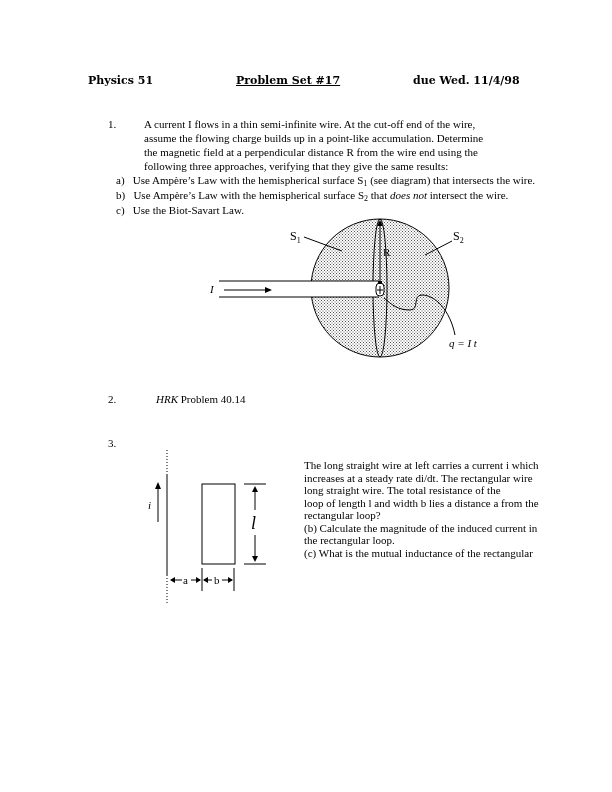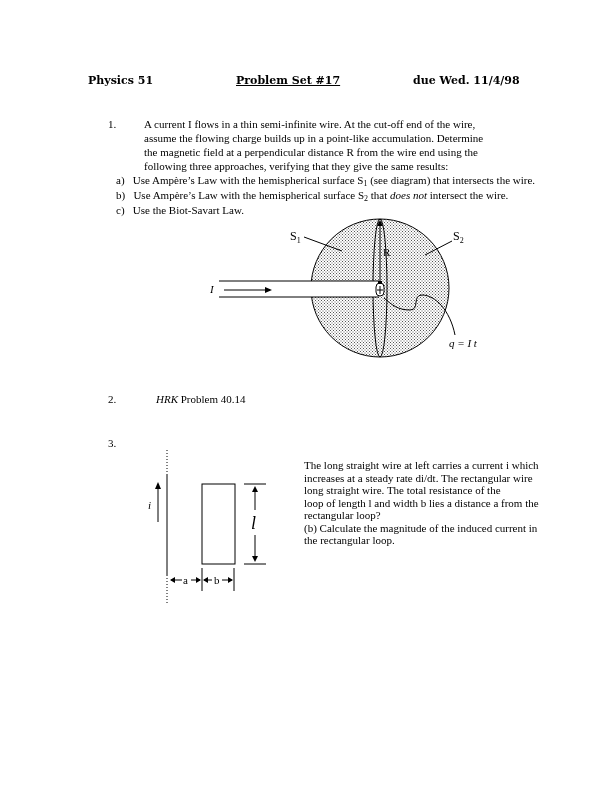--- a/index.html
+++ b/index.html
@@ -93,20 +93,21 @@
 <div>
   <div class="abs t" style="left:108px; top:436px;">3.</div>
   <div class="p3">
     <div>The long straight wire at left carries a current  i which</div>
     <div>increases at a steady rate  di/dt.  The rectangular wire</div>
     <div>long straight wire.  The total resistance of the</div>
     <div>loop of length l and width b lies a distance  a from the</div>
     <div>rectangular loop?</div>
     <div>(b)  Calculate the magnitude of the induced current in</div>
     <div>the rectangular loop.</div>
+    <div>(c)  What is the mutual inductance of the rectangular</div>
   </div>
 
   <svg class="abs" style="left:140px; top:445px;" width="150" height="160">
 
     <line x1="27" y1="5" x2="27" y2="30" stroke="#000" stroke-dasharray="1,2"></line>
     <line x1="27" y1="30" x2="27" y2="130" stroke="#000"></line>
     <line x1="27" y1="130" x2="27" y2="158" stroke="#000" stroke-dasharray="1,2"></line>
 
     <line x1="18" y1="42" x2="18" y2="77" stroke="#000"></line>
     <polygon points="18,37 15,44 21,44" fill="#000"></polygon>

